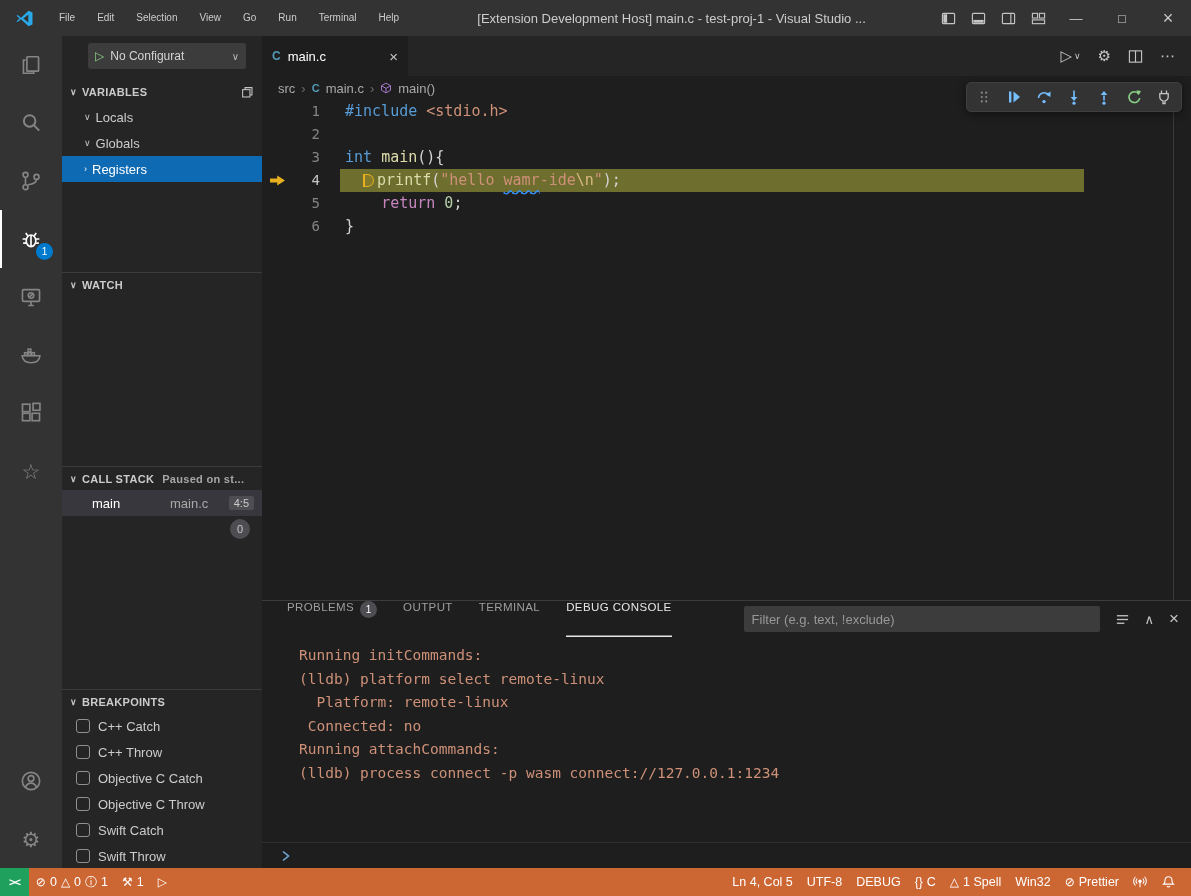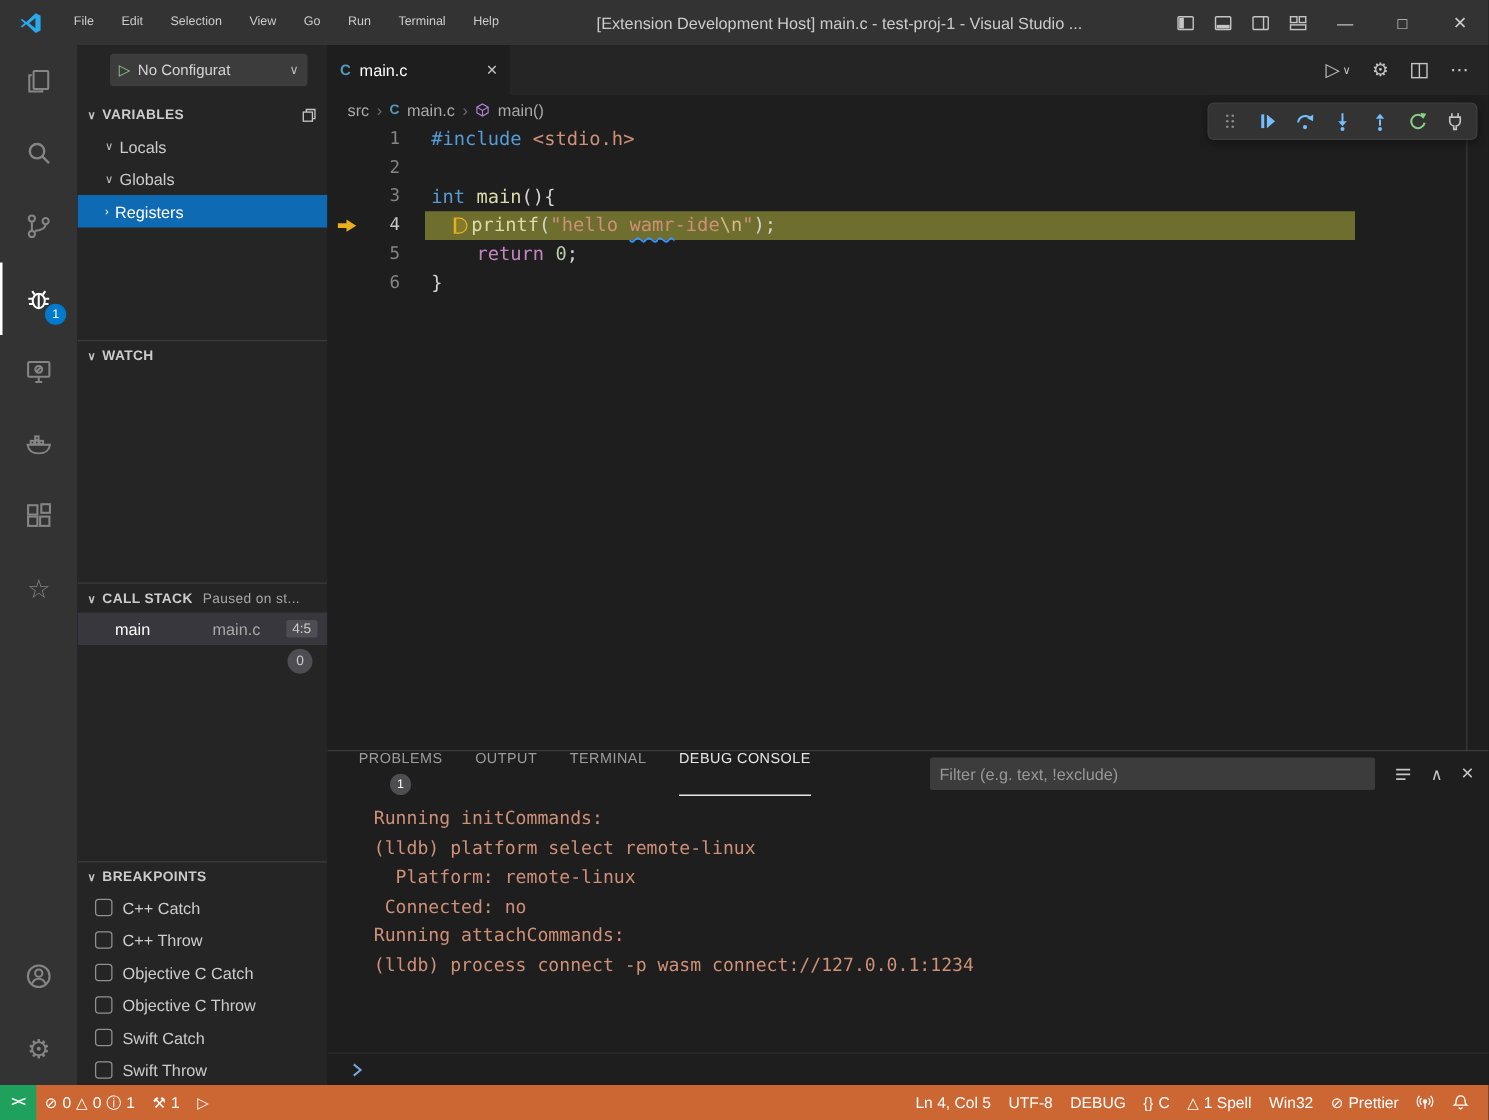--- a/index.html
+++ b/index.html
@@ -39,21 +39,21 @@
   .config-label { flex:1; color:#d4d4d4; font-size:12px; white-space:nowrap; overflow:hidden; }
   .config-chevron { color:#bbbbbb; font-size:10px; }
   .section-header { flex:0 0 24px; display:flex; align-items:center; padding:0 8px; font-size:11px; font-weight:bold; letter-spacing:.3px; color:#cccccc; }
   .section-header.bordered { border-top:1px solid #3c3c3c; }
   .chev { font-size:9px; color:#c5c5c5; margin-right:5px; }
   .sb-row { flex:0 0 26px; display:flex; align-items:center; padding-left:22px; color:#cccccc; }
   .sb-row.selected { background:#0f6ab4; color:#ffffff; }
   .sb-row.selected .chev { color:#ffffff; }
   .spacer-a { flex:0 0 90px; } .spacer-b { flex:0 0 170px; } .spacer-c { flex:0 0 147px; }
   .mt4 { margin-top:4px; }
-  .cs-status { font-weight:normal; font-size:11px; color:#a6a6a6; margin-left:8px; white-space:nowrap; overflow:hidden; }
+  .cs-status { font-weight:bold; font-size:11px; color:#a6a6a6; margin-left:8px; white-space:nowrap; overflow:hidden; }
   .frame-row { flex:0 0 26px; background:#37373d; display:flex; align-items:center; padding:0 8px 0 30px; }
   .frame-name { color:#ffffff; width:78px; }
   .frame-file { color:#a9a9a9; flex:1; }
   .frame-pos { background:#4d4d52; color:#cccccc; font-size:11px; border-radius:2px; padding:1px 5px; }
   .badge-row { flex:0 0 26px; display:flex; align-items:center; justify-content:flex-end; padding-right:12px; }
   .round-badge { width:20px; height:20px; border-radius:50%; background:#4d4d52; color:#cccccc; font-size:11px; display:flex; align-items:center; justify-content:center; }
   .bp-row { flex:0 0 26px; display:flex; align-items:center; padding-left:14px; }
   .bp-check { width:14px; height:14px; border:1px solid #919191; border-radius:3px; margin-right:8px; background:#252526; flex:0 0 14px; }
   .hdr-icon { margin-left:auto; color:#c5c5c5; }
 
@@ -89,21 +89,21 @@
   .scroll-divider { position:absolute; right:17px; top:0; bottom:0; width:1px; background:#3a3a3a; }
 
   
   .dbg-toolbar { position:absolute; top:46px; right:9px; height:30px; background:#333333; border:1px solid #3f3f3f; border-radius:5px; box-shadow:0 2px 8px rgba(0,0,0,.45); display:flex; align-items:center; padding:0 2px; z-index:20; }
   .dbg-btn { width:30px; height:28px; display:flex; align-items:center; justify-content:center; }
 
   
   .panel { flex:0 0 268px; border-top:1px solid #3c3c3c; display:flex; flex-direction:column; background:#1e1e1e; }
   .panel-header { flex:0 0 36px; display:flex; align-items:center; padding:0 12px 0 25px; }
   .panel-tabs { display:flex; align-items:center; gap:26px; height:36px; }
-  .ptab { height:36px; display:flex; align-items:center; gap:6px; font-size:11.5px; letter-spacing:.4px; color:#9d9d9d;flex-direction:column; }
+  .ptab { height:36px; display:flex; align-items:flex-start; gap:6px; font-size:11.5px; letter-spacing:.4px; color:#9d9d9d; }
   .ptab.active { color:#e7e7e7; box-shadow:inset 0 -1.5px 0 #e7e7e7; }
   .ptab-badge { width:17px; height:17px; border-radius:50%; background:#4d4d52; color:#ffffff; font-size:10px; display:flex; align-items:center; justify-content:center; }
   .panel-filter { margin-left:auto; width:356px; height:26px; background:#3c3c3c; border-radius:2px; display:flex; align-items:center; padding:0 8px; }
   .panel-filter input { width:100%; background:transparent; border:none; outline:none; color:#cccccc; font-size:13px; font-family:"Liberation Sans",sans-serif; }
   .panel-filter input::placeholder { color:#989898; }
   .panel-actions { display:flex; align-items:center; gap:15px; margin-left:15px; color:#c5c5c5; }
   .pa-glyph { font-size:13px; }
   .pa-close { font-size:17px; }
   .console { flex:1; padding:7px 0 0 37px; overflow:hidden; }
   .console-line { font-family:"DejaVu Sans Mono","Liberation Mono",monospace; font-size:14.5px; line-height:23.5px; color:#ce9178; white-space:pre; }

